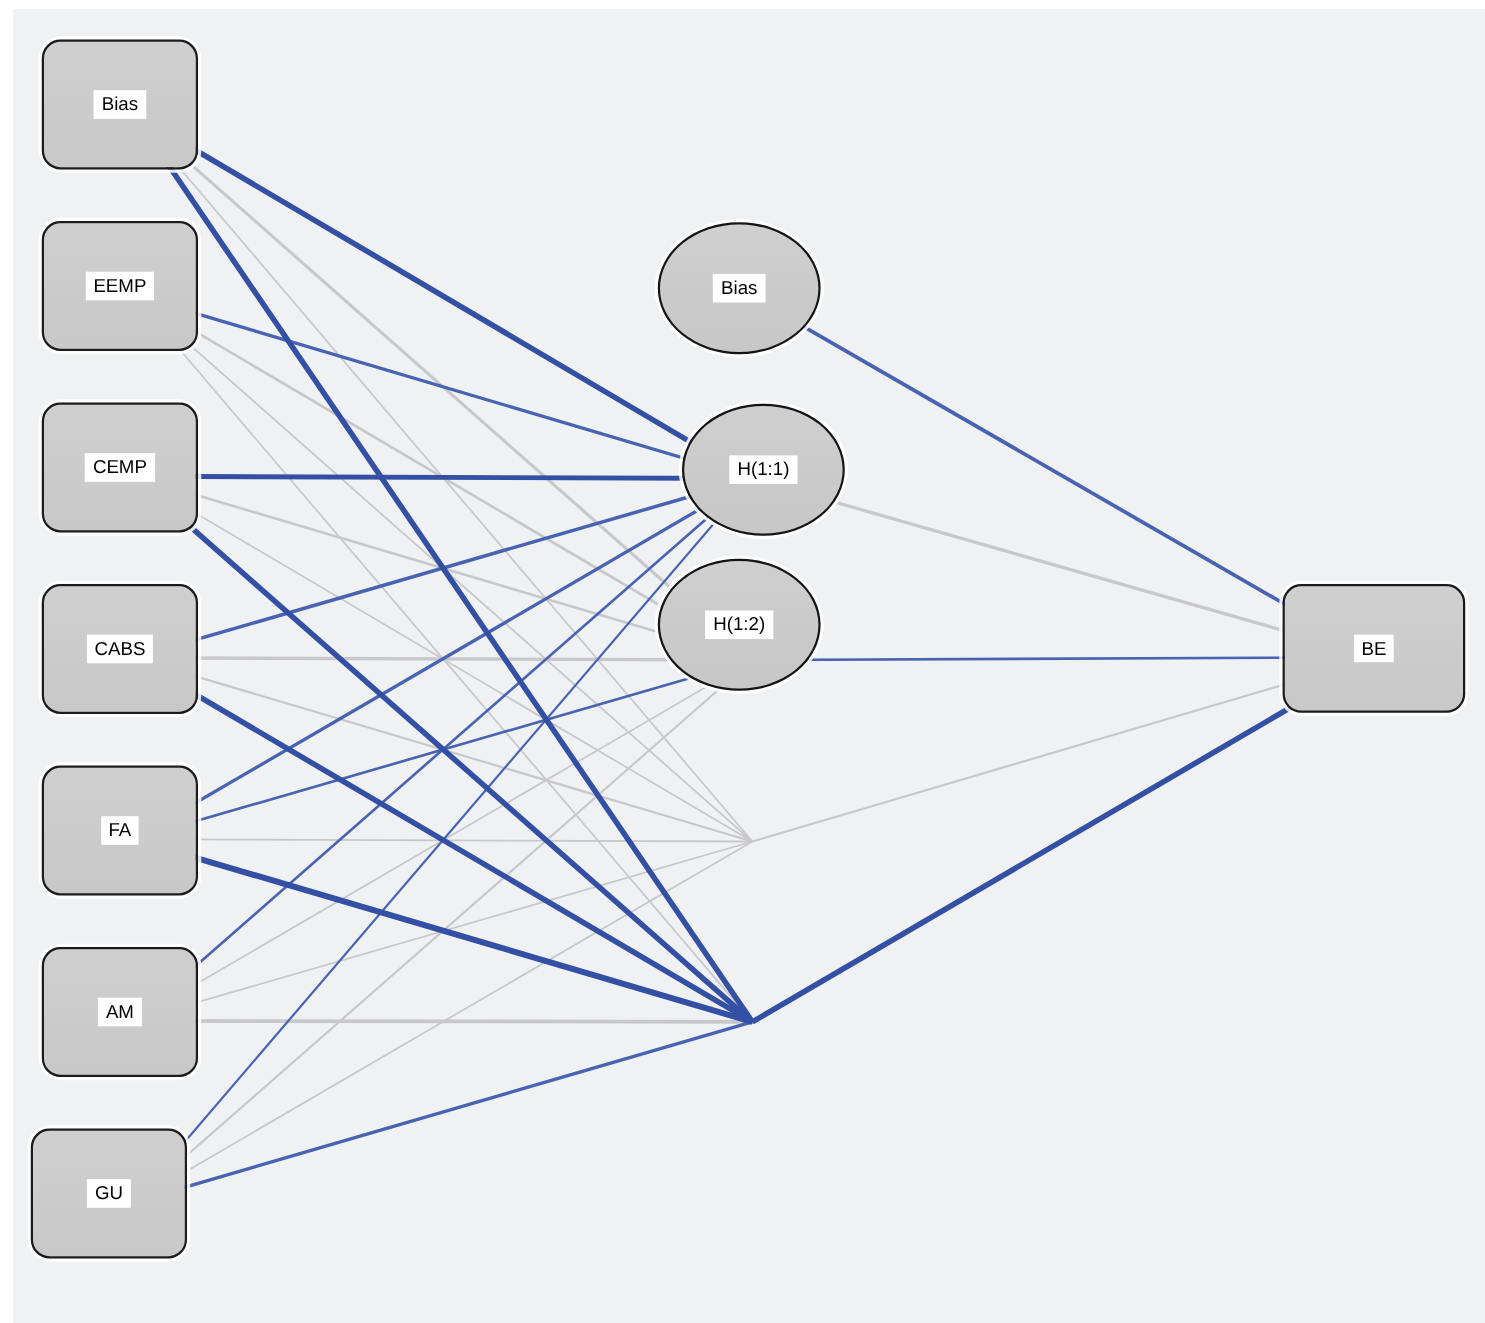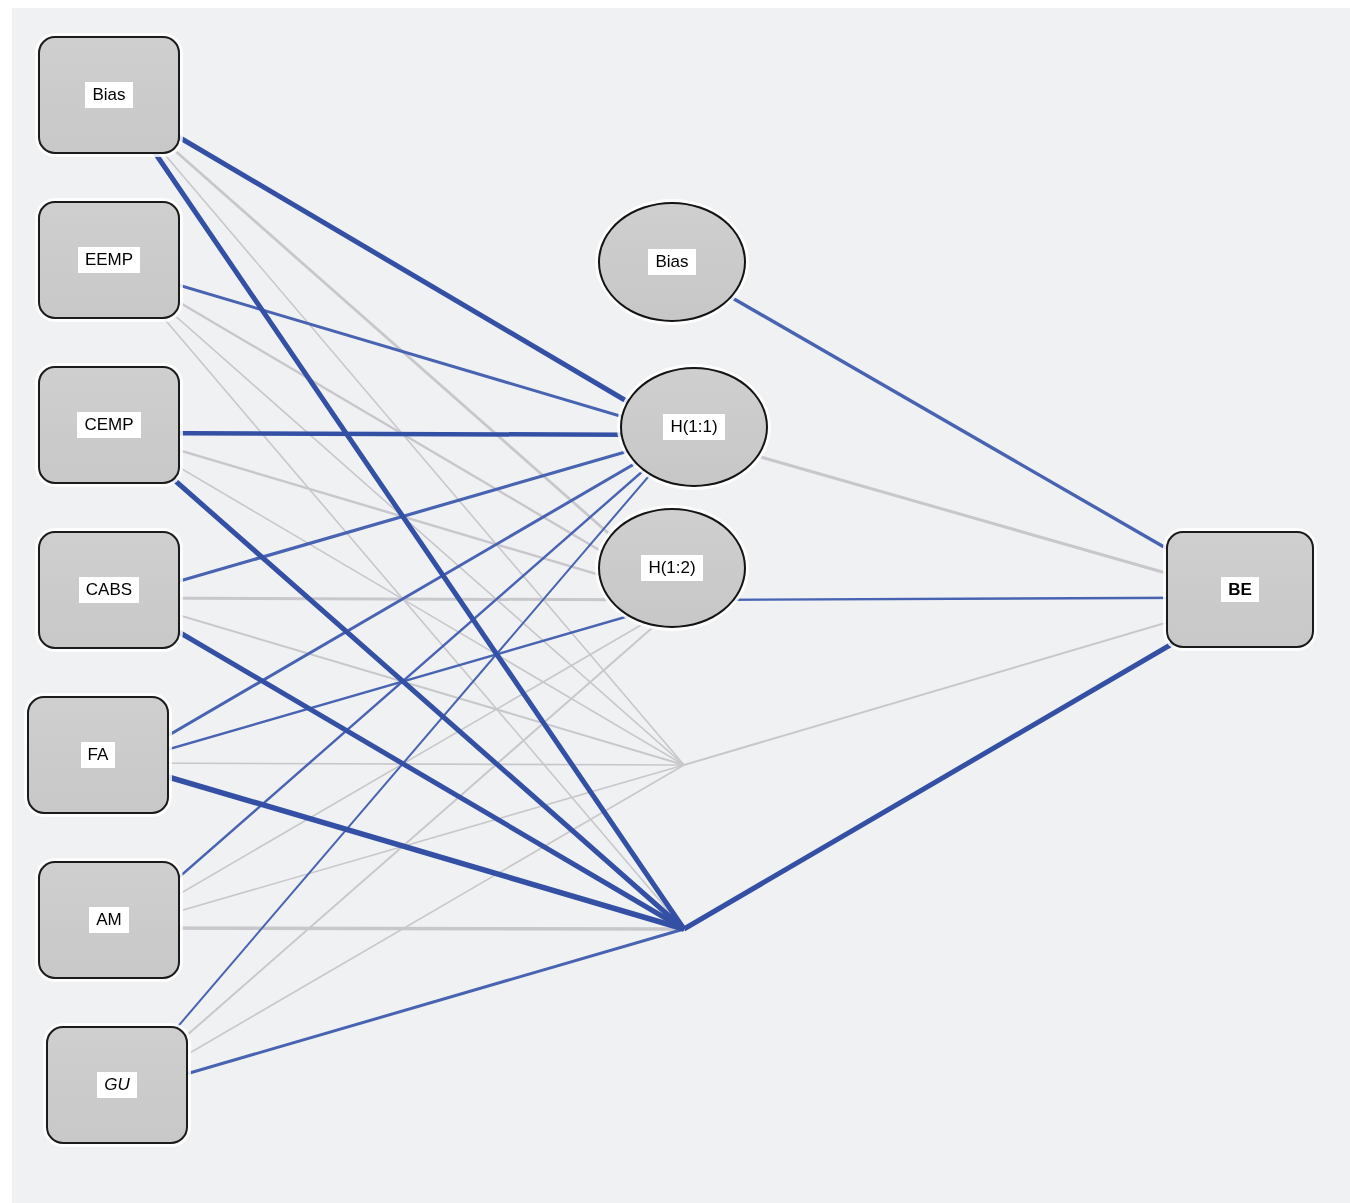--- a/index.html
+++ b/index.html
@@ -15,21 +15,21 @@
   }
   .node {
     position: absolute; display: flex; align-items: center; justify-content: center;
     box-sizing: border-box; z-index: 2;
   }
   .rect-node {
     width: 142px; height: 118px; border: 2px solid #1b1b1b; border-radius: 17px;
     background: linear-gradient(180deg, #cfcfcf 0%, #c8c8c8 100%);
     box-shadow: 0 0 0 3px rgba(255,255,255,0.85);
   }
-  .out-node { width: 148px; height: 117px; font-weight: bold; }
+  .out-node { width: 166px; height: 117px; }
   .ell-node {
     width: 148px; height: 120px; border: 2.5px solid #141414; border-radius: 50%;
     background: linear-gradient(180deg, #cfcfcf 0%, #c7c7c7 100%);
     box-shadow: 0 0 0 3px rgba(255,255,255,0.85);
   }
   .plate {
     background: #ffffff; color: #000000; font-size: 17px; line-height: 1.15;
     padding: 3px 7px; white-space: nowrap;
   }
 </style>
@@ -78,27 +78,27 @@
   </div>
   <div class="node rect-node" style="left:26px; top:193px;">
     <span class="plate">EEMP</span>
   </div>
   <div class="node rect-node" style="left:26px; top:358px;">
     <span class="plate">CEMP</span>
   </div>
   <div class="node rect-node" style="left:26px; top:523px;">
     <span class="plate">CABS</span>
   </div>
-  <div class="node rect-node" style="left:15px; top:688px;justify-content:center;">
+  <div class="node rect-node" style="left:26px; top:688px;justify-content:center;">
     <span class="plate">FA</span>
   </div>
   <div class="node rect-node" style="left:26px; top:853px;align-items:center;">
     <span class="plate">AM</span>
   </div>
-  <div class="node rect-node" style="left:34px; top:1018px;font-style:italic;">
+  <div class="node rect-node" style="left:16px; top:1018px;">
     <span class="plate">GU</span>
   </div>
 
   <div class="node ell-node" style="left:586px; top:194px;">
     <span class="plate">Bias</span>
   </div>
   <div class="node ell-node" style="left:608px; top:359px;">
     <span class="plate">H(1:1)</span>
   </div>
   <div class="node ell-node" style="left:586px; top:500px;">

